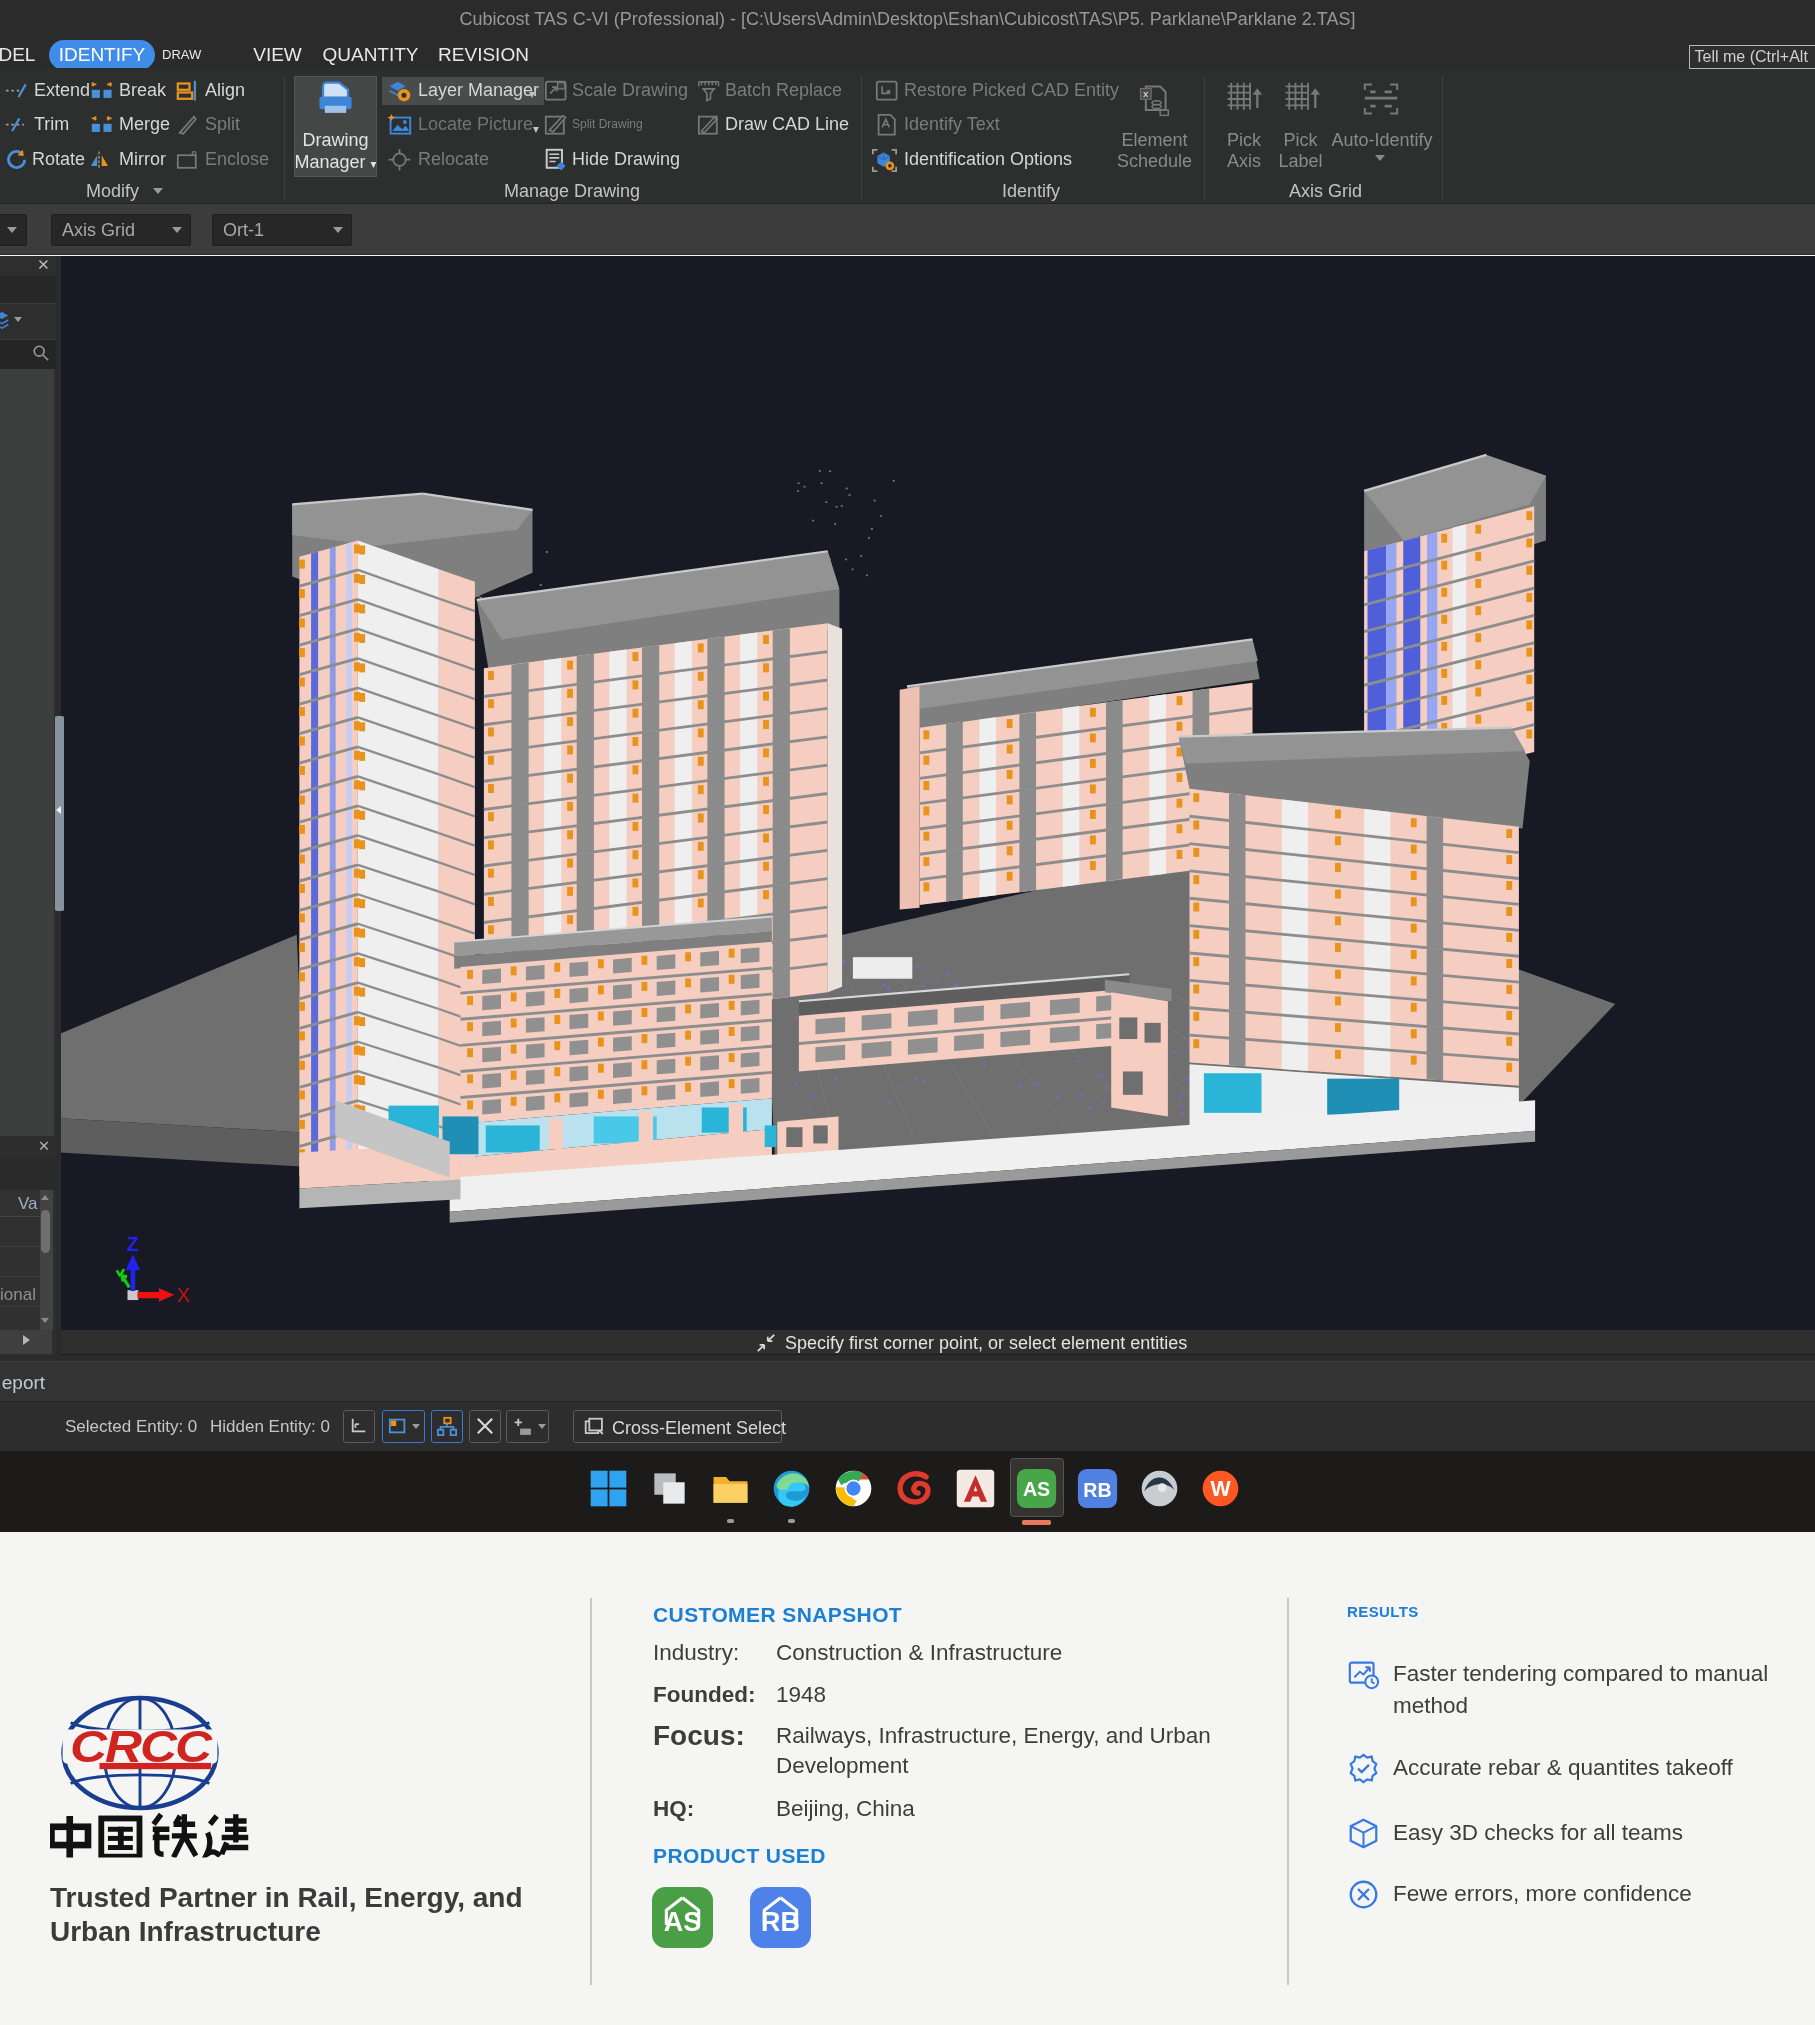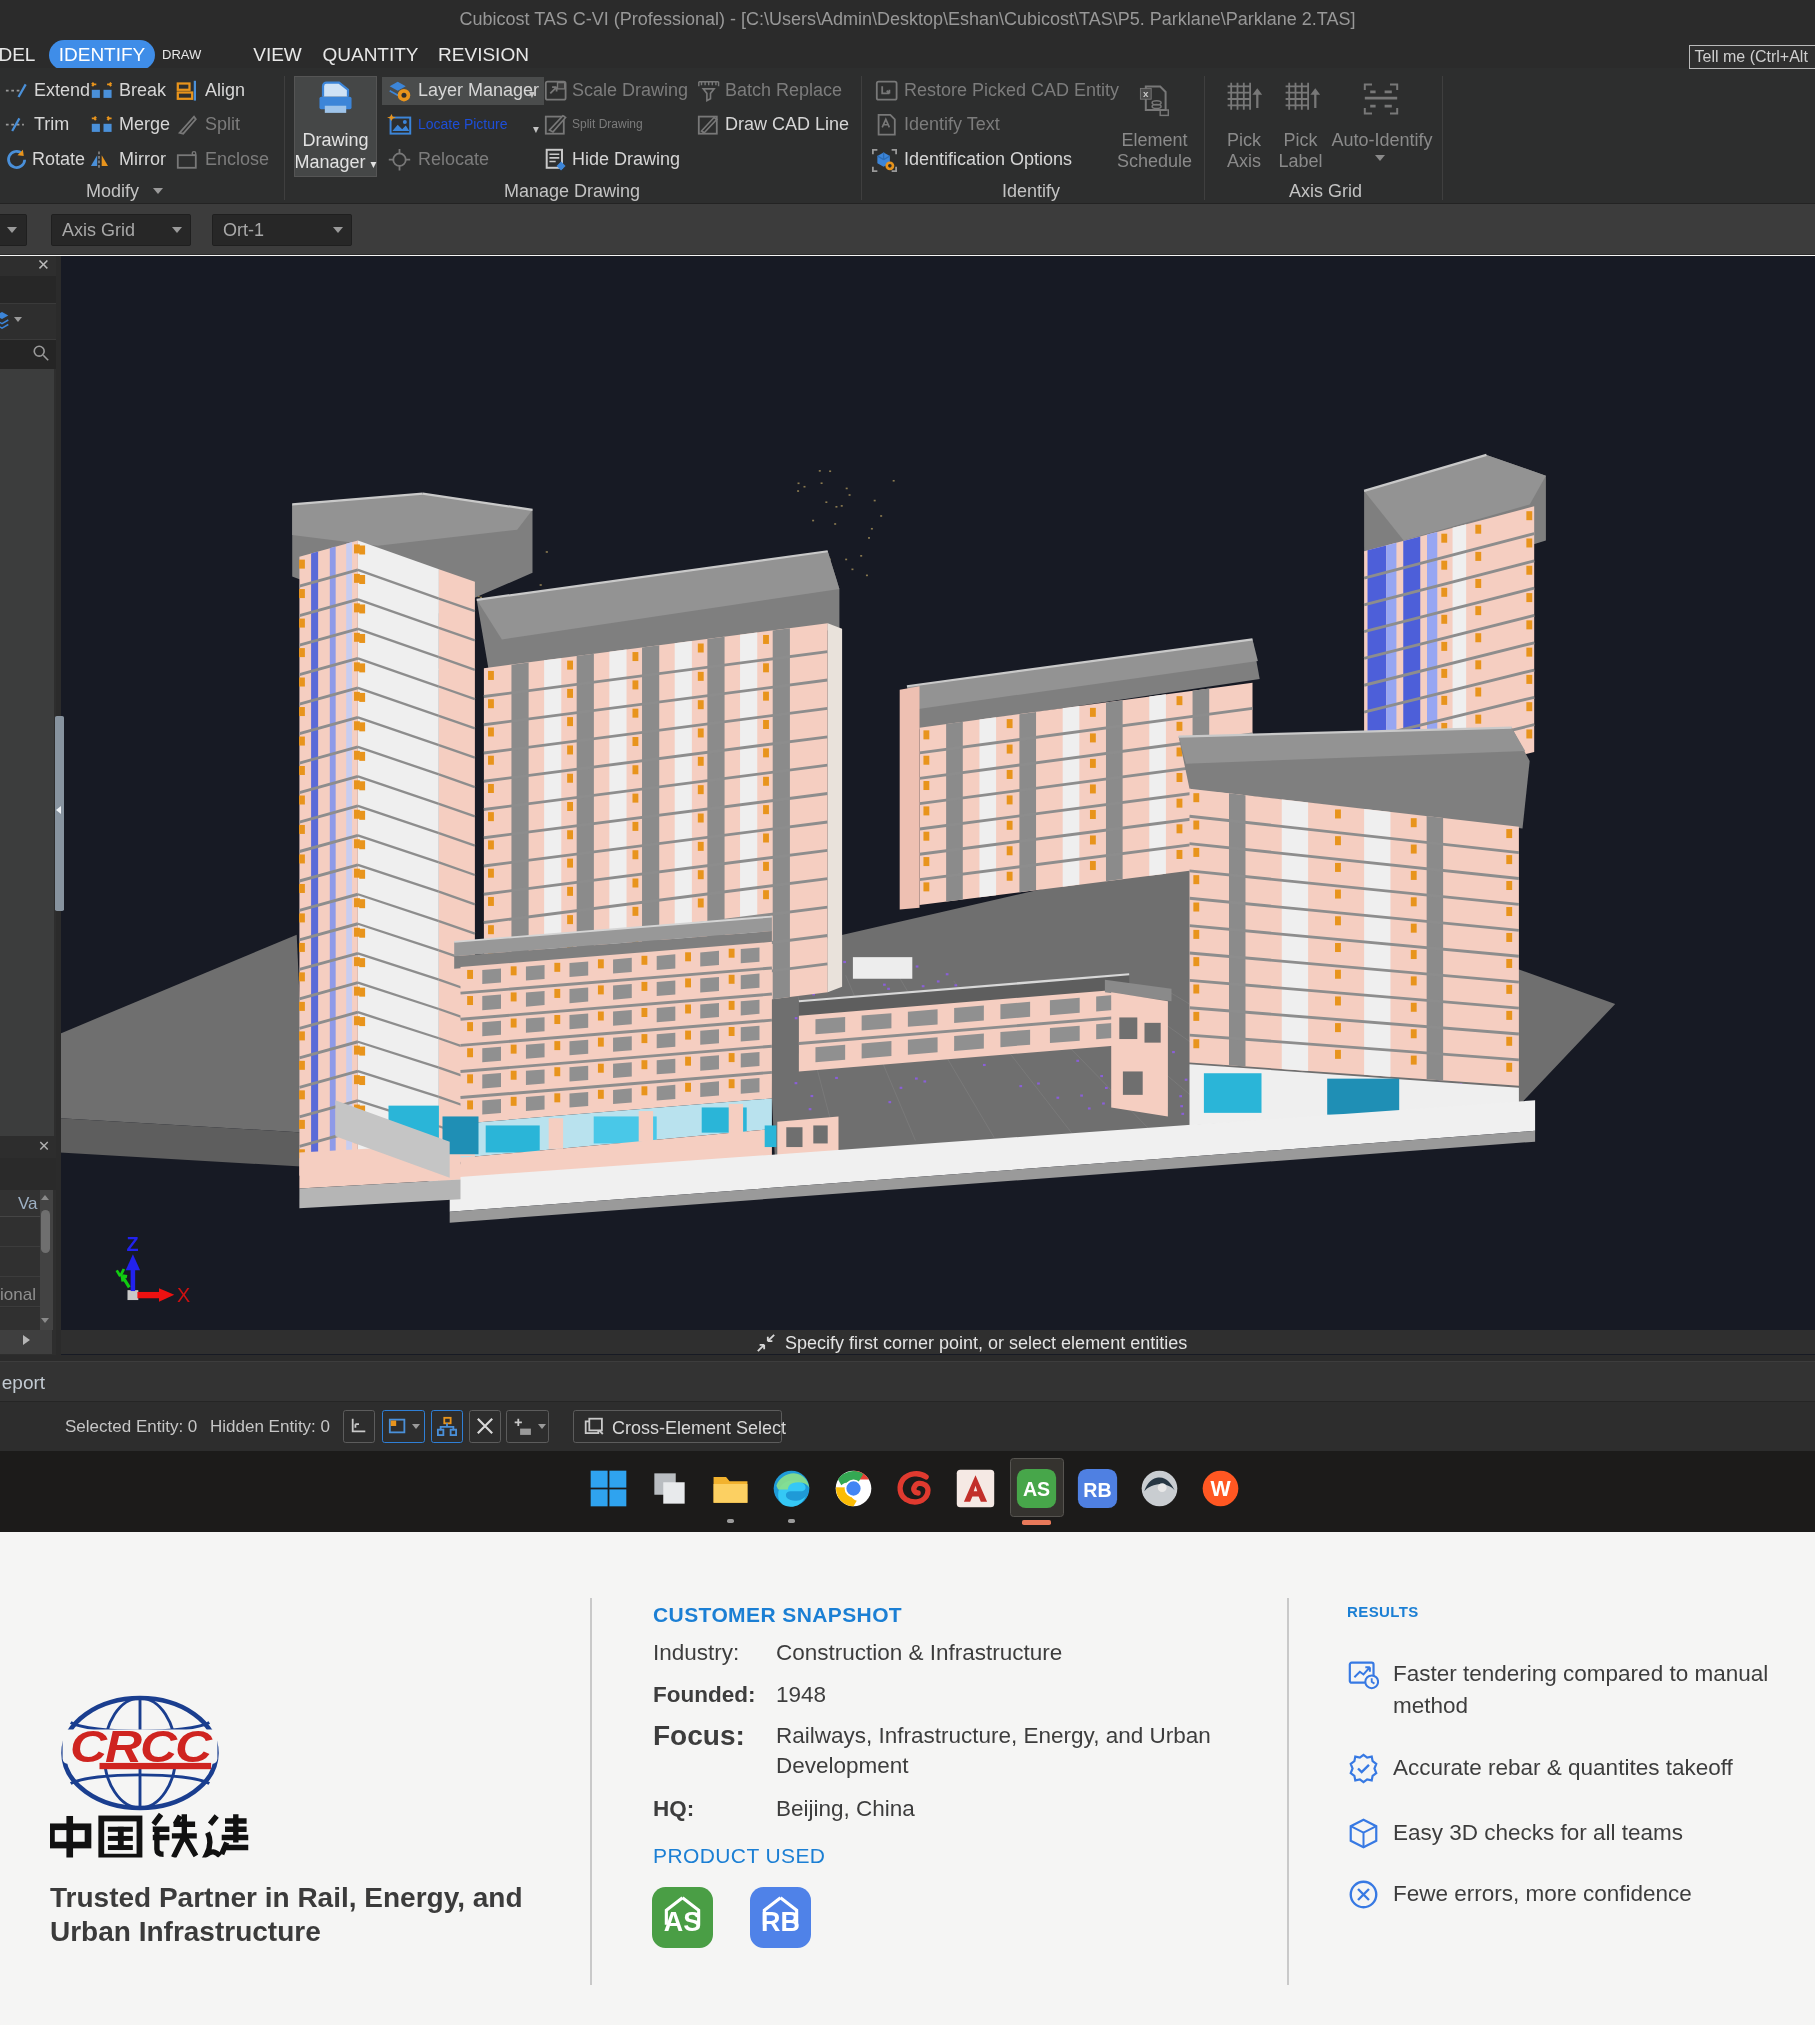--- a/index.html
+++ b/index.html
@@ -786,21 +786,21 @@
       <circle cx="19" cy="18" r="2.8" fill="#2d2e2e"></circle>
     </svg></div>
 <div class="a txt" style="left:418px;top:80px;font-size:18px;color:#d6d6d6;line-height:21.6px">Layer Manager</div>
 <div class="a txt" style="left:529px;top:87px;font-size:11.7px;color:#c3c3c3">▾</div>
 <div class="a" style="left:387px;top:113px;width:25px;height:23.4px"><svg width="25" height="23.4" viewBox="0 0 28 26">
       <rect x="4" y="5" width="22" height="18" fill="none" stroke="#3c85d8" stroke-width="2.2"></rect>
       <path d="M6 20l6-7 5 5 4-4 4 6z" fill="#3c85d8"></path>
       <circle cx="20" cy="10" r="2.2" fill="#3c85d8"></circle>
       <path d="M5 1l1.5 3L10 5 6.5 6 5 9 3.5 6 0 5l3.5-1z" fill="#e8941c"></path>
     </svg></div>
-<div class="a txt" style="left:418px;top:114px;font-size:14px;color:#1d4ed8;line-height:21.6px">Locate Picture</div>
+<div class="a txt" style="left:418px;top:114px;font-size:18px;color:#737373;line-height:21.6px">Locate Picture</div>
 <div class="a txt" style="left:533px;top:122px;font-size:11.7px;color:#c3c3c3">▾</div>
 <div class="a" style="left:387px;top:148px;width:25px;height:23.4px"><svg width="25" height="23.4" viewBox="0 0 28 26">
       <circle cx="14" cy="13" r="7" fill="none" stroke="#787878" stroke-width="2"></circle>
       <path d="M14 1v6M14 19v6M2 13h6M20 13h6" stroke="#787878" stroke-width="2"></path>
     </svg></div>
 <div class="a txt" style="left:418px;top:149px;font-size:18px;color:#7c7c7c;line-height:21.6px">Relocate</div>
 <div class="a" style="left:544px;top:79px;width:23.4px;height:23.4px"><svg width="23.4" height="23.4" viewBox="0 0 26 26">
       <rect x="2" y="3" width="22" height="20" rx="2" fill="none" stroke="#787878" stroke-width="2"></rect>
       <path d="M7 16l7-7m0 0h-5m5 0v5" stroke="#787878" stroke-width="2" fill="none"></path>
       <rect x="15" y="4" width="8" height="7" fill="#3b3b3b" stroke="#787878" stroke-width="1.5"></rect>
@@ -1061,21 +1061,21 @@
 <div class="a" style="left:1287px;top:1598px;width:1.8px;height:387px;background:#c9c9c9"></div>
 <div class="a txt" style="left:653px;top:1603px;font-size:21px;font-weight:bold;color:#1b7fd4;letter-spacing:0.4px">CUSTOMER SNAPSHOT</div>
 <div class="a txt" style="left:653px;top:1638px;font-size:22.5px;font-weight:normal;color:#3d3d3d;line-height:30px">Industry:</div>
 <div class="a" style="left:776px;top:1638px;font-size:22.5px;color:#3d3d3d;line-height:30px">Construction &amp; Infrastructure</div>
 <div class="a txt" style="left:653px;top:1680px;font-size:22.5px;font-weight:bold;color:#3d3d3d;line-height:30px">Founded:</div>
 <div class="a" style="left:776px;top:1680px;font-size:22.5px;color:#3d3d3d;line-height:30px">1948</div>
 <div class="a txt" style="left:653px;top:1721px;font-size:28px;font-weight:bold;color:#3d3d3d;line-height:30px">Focus:</div>
 <div class="a" style="left:776px;top:1721px;font-size:22.5px;color:#3d3d3d;line-height:30px">Railways, Infrastructure, Energy, and Urban<br>Development</div>
 <div class="a txt" style="left:653px;top:1794px;font-size:22.5px;font-weight:bold;color:#3d3d3d;line-height:30px">HQ:</div>
 <div class="a" style="left:776px;top:1794px;font-size:22.5px;color:#3d3d3d;line-height:30px">Beijing, China</div>
-<div class="a txt" style="left:653px;top:1844px;font-size:21px;font-weight:normal;color:#1b7fd4;letter-spacing:0.4px">PRODUCT USED</div>
+<div class="a txt" style="left:653px;top:1844px;font-size:21px;font-weight:bold;color:#1b7fd4;letter-spacing:0.4px">PRODUCT USED</div>
 <div class="a" style="left:652px;top:1887px;width:61px;height:61px"><svg width="61" height="61" viewBox="0 0 68 68">
       <rect x="0" y="0" width="68" height="68" rx="15" fill="#4a9e45"></rect>
       <path d="M34 12L16 26v16M34 12l18 14v16" stroke="#fff" stroke-width="3.5" fill="none"></path>
       <text x="34" y="49" font-size="30" fill="#fff" font-weight="bold" text-anchor="middle" font-family="Liberation Sans">AS</text>
     </svg></div>
 <div class="a" style="left:750px;top:1887px;width:61px;height:61px"><svg width="61" height="61" viewBox="0 0 68 68">
       <rect x="0" y="0" width="68" height="68" rx="15" fill="#4f82e8"></rect>
       <path d="M34 12L16 26v16M34 12l18 14v16" stroke="#fff" stroke-width="3.5" fill="none"></path>
       <text x="34" y="49" font-size="30" fill="#fff" font-weight="bold" text-anchor="middle" font-family="Liberation Sans">RB</text>
     </svg></div>

